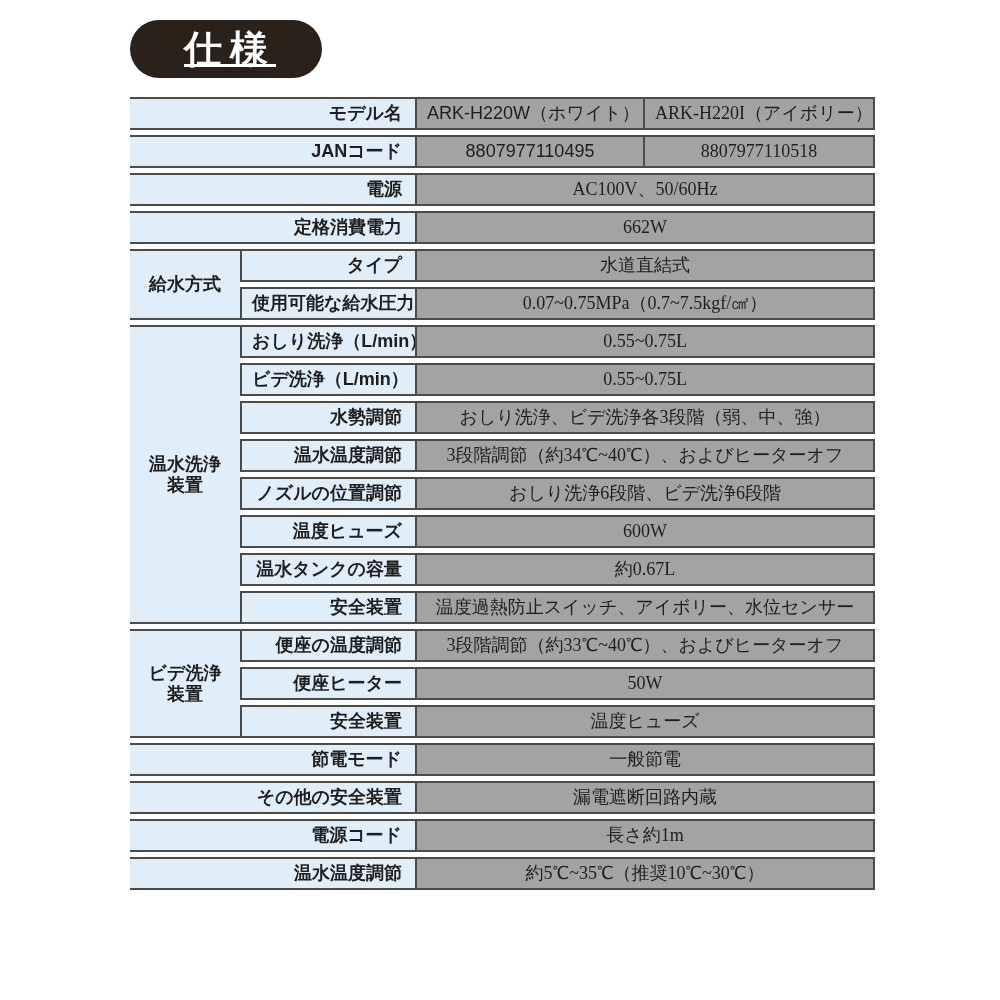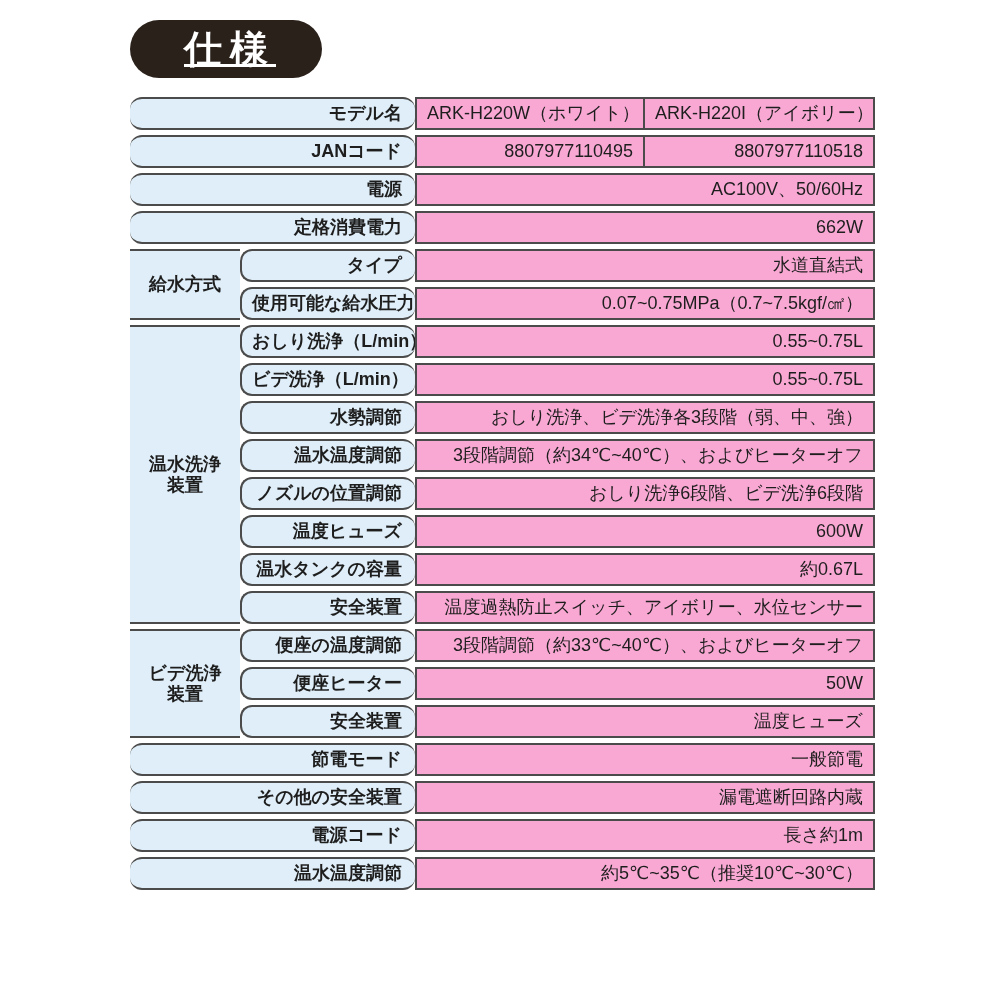--- a/index.html
+++ b/index.html
@@ -50,41 +50,41 @@
     line-height: 1.15;
     padding: 2px 10px;
     overflow: hidden;
     white-space: nowrap;
   }
   td.label-cell {
     background: var(--label-bg);
     text-align: right;
     font-weight: 700;
     padding-right: 13px;
-    border-radius: 12px;
   }
   td.sub-label {
     border-left: 2px solid var(--border-c);
   }
   td.group-cell {
     background: var(--label-bg);
     text-align: center;
     vertical-align: middle;
     font-weight: 700;
     white-space: pre-line;
     padding: 2px 8px;
   }
   td.value-cell {
-    background: #f9a8d4;
-    text-align: right;
+    background: #a3a3a3;
+    text-align: center;
     border-left: 2px solid var(--border-c);
     font-weight: 400;
   }
   td.last-col {
     border-right: 2px solid var(--border-c);
+    font-family: Liberation Serif, serif;
   }
 </style>
 </head>
 <body>
 
 <div class="badge">
   <span>仕様</span>
 </div>
 
 <table class="spec">

